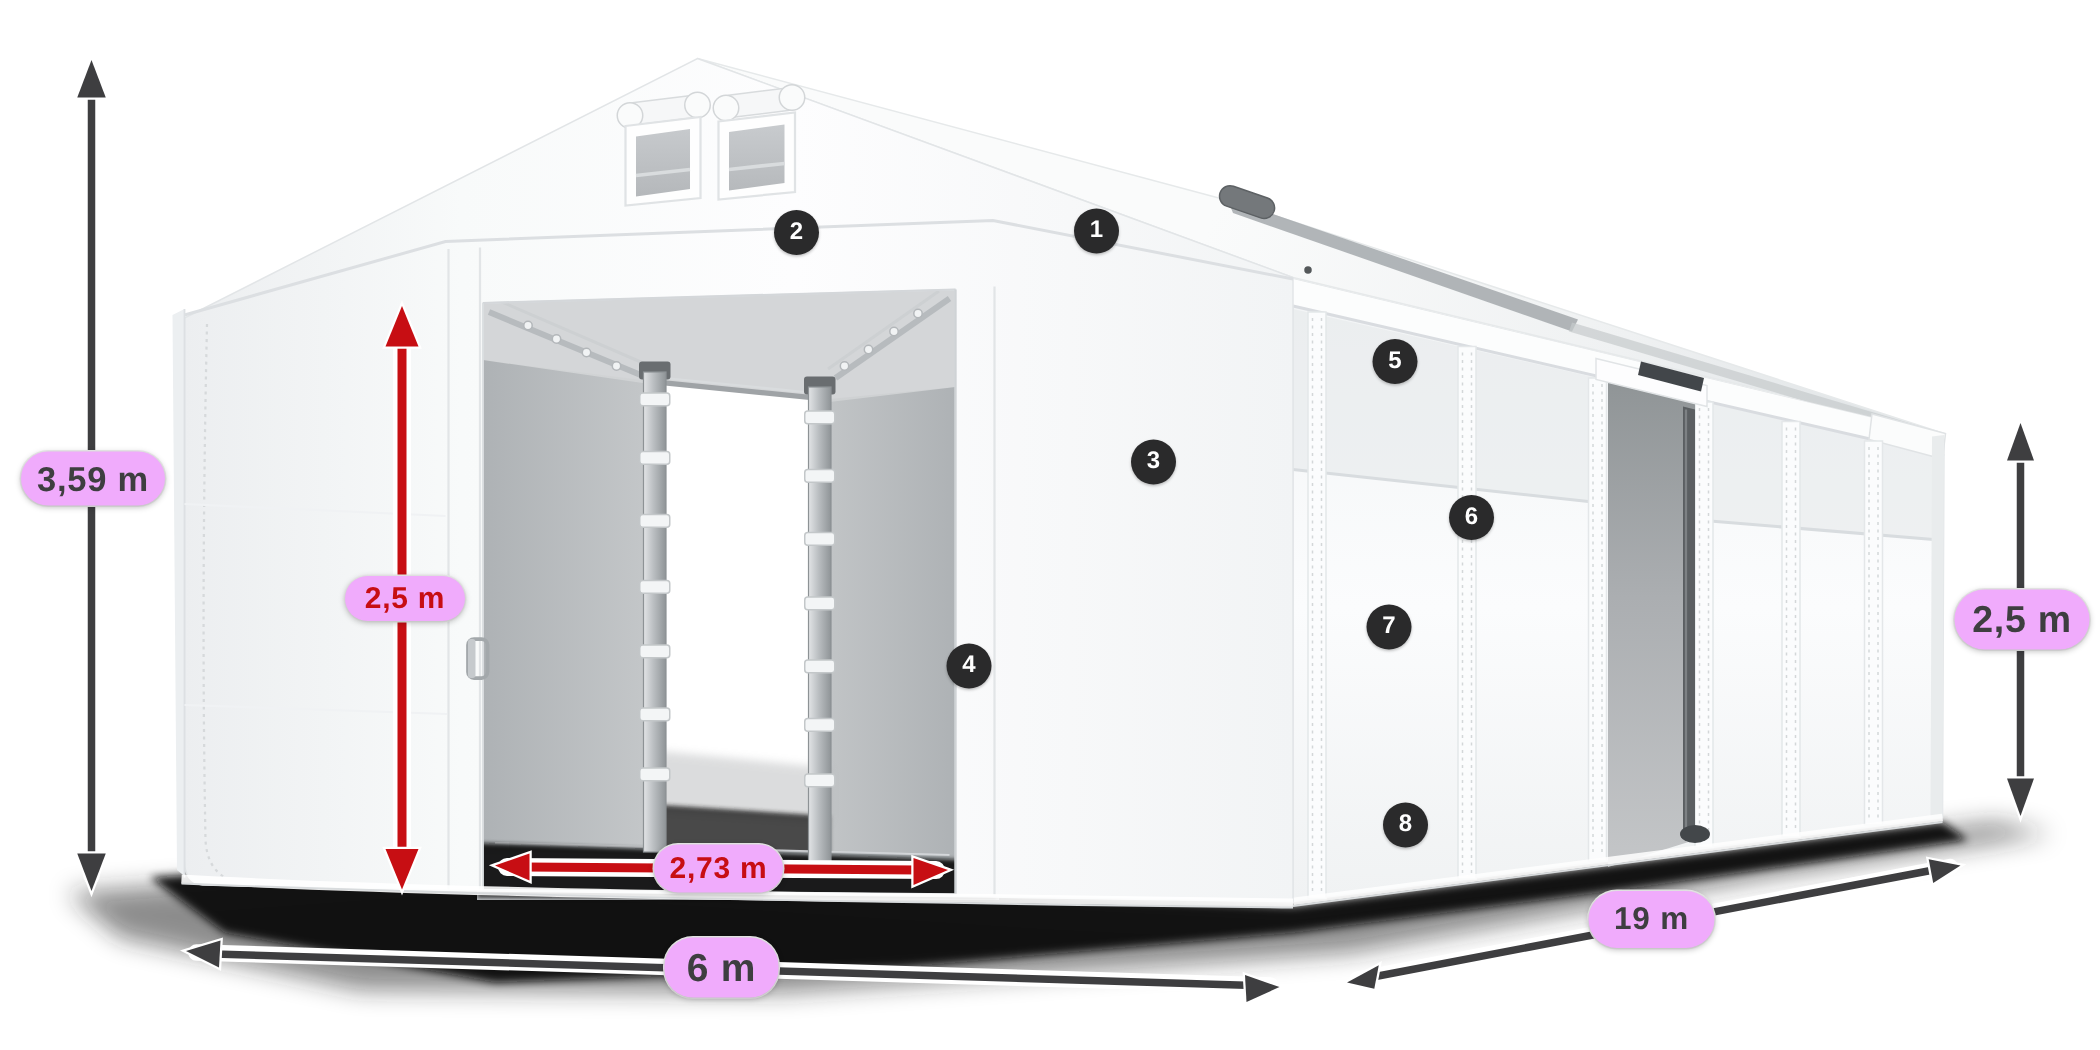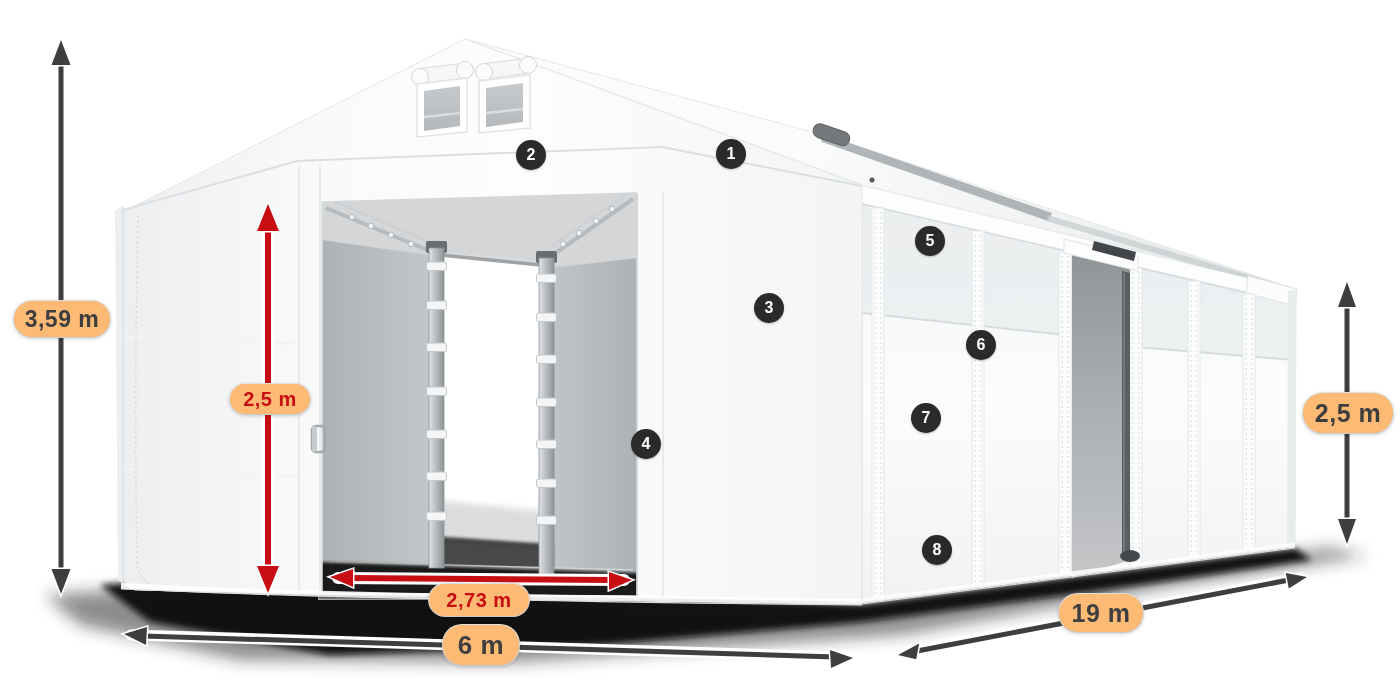--- a/index.html
+++ b/index.html
@@ -3,21 +3,21 @@
 <meta charset="utf-8">
 <style>
   html,body{margin:0;padding:0;background:#ffffff;}
   .stage{
     position:relative;width:1400px;height:700px;background:#ffffff;overflow:hidden;
     font-family:"Liberation Sans", sans-serif;
   }
   .stage svg{position:absolute;left:0;top:0;}
   .pill{
     position:absolute;transform:translate(-50%,-50%);
-    background:#fdba74;display:flex;align-items:center;justify-content:center;
+    background:#f0abfc;display:flex;align-items:center;justify-content:center;
     font-weight:700;letter-spacing:0.5px;white-space:nowrap;
     box-shadow:0 1px 4px rgba(0,0,0,.28), 0 0 0 1px #f1f1f1;
     z-index:30;
   }
   .pill.dark{color:#3e3e40;}
   .pill.red{color:#c70e13;}
   .badge{
     position:absolute;width:30px;height:30px;transform:translate(-50%,-50%);
     border-radius:50%;background:#2a2a2b;color:#ffffff;
     display:flex;align-items:center;justify-content:center;
@@ -310,18 +310,18 @@
 <div class="badge" style="left:531px;top:155px;">2</div>
 <div class="badge" style="left:769px;top:308px;">3</div>
 <div class="badge" style="left:646px;top:444px;">4</div>
 <div class="badge" style="left:930px;top:241px;">5</div>
 <div class="badge" style="left:981px;top:345px;">6</div>
 <div class="badge" style="left:926px;top:418px;">7</div>
 <div class="badge" style="left:937px;top:550px;">8</div>
 
 <div class="pill dark" style="left:62px;top:319px;width:96px;height:36px;border-radius:18px;font-size:23px;">3,59 m</div>
 <div class="pill red" style="left:270px;top:399px;width:80px;height:30px;border-radius:15px;font-size:20px;">2,5 m</div>
-<div class="pill red" style="left:479px;top:600px;width:100px;height:32px;border-radius:16px;font-size:20px;">2,73 m</div>
+<div class="pill red" style="left:479px;top:579px;width:86px;height:32px;border-radius:16px;font-size:20px;">2,73 m</div>
 <div class="pill dark" style="left:481px;top:645px;width:76px;height:40px;border-radius:19px;font-size:26px;">6 m</div>
-<div class="pill dark" style="left:1101px;top:613px;width:84px;height:38px;border-radius:19px;font-size:25px;">19 m</div>
+<div class="pill dark" style="left:1101px;top:613px;width:84px;height:38px;border-radius:19px;font-size:21px;">19 m</div>
 <div class="pill dark" style="left:1348px;top:413px;width:90px;height:40px;border-radius:20px;font-size:25px;">2,5 m</div>
 
 </div>
 
 </body></html>

